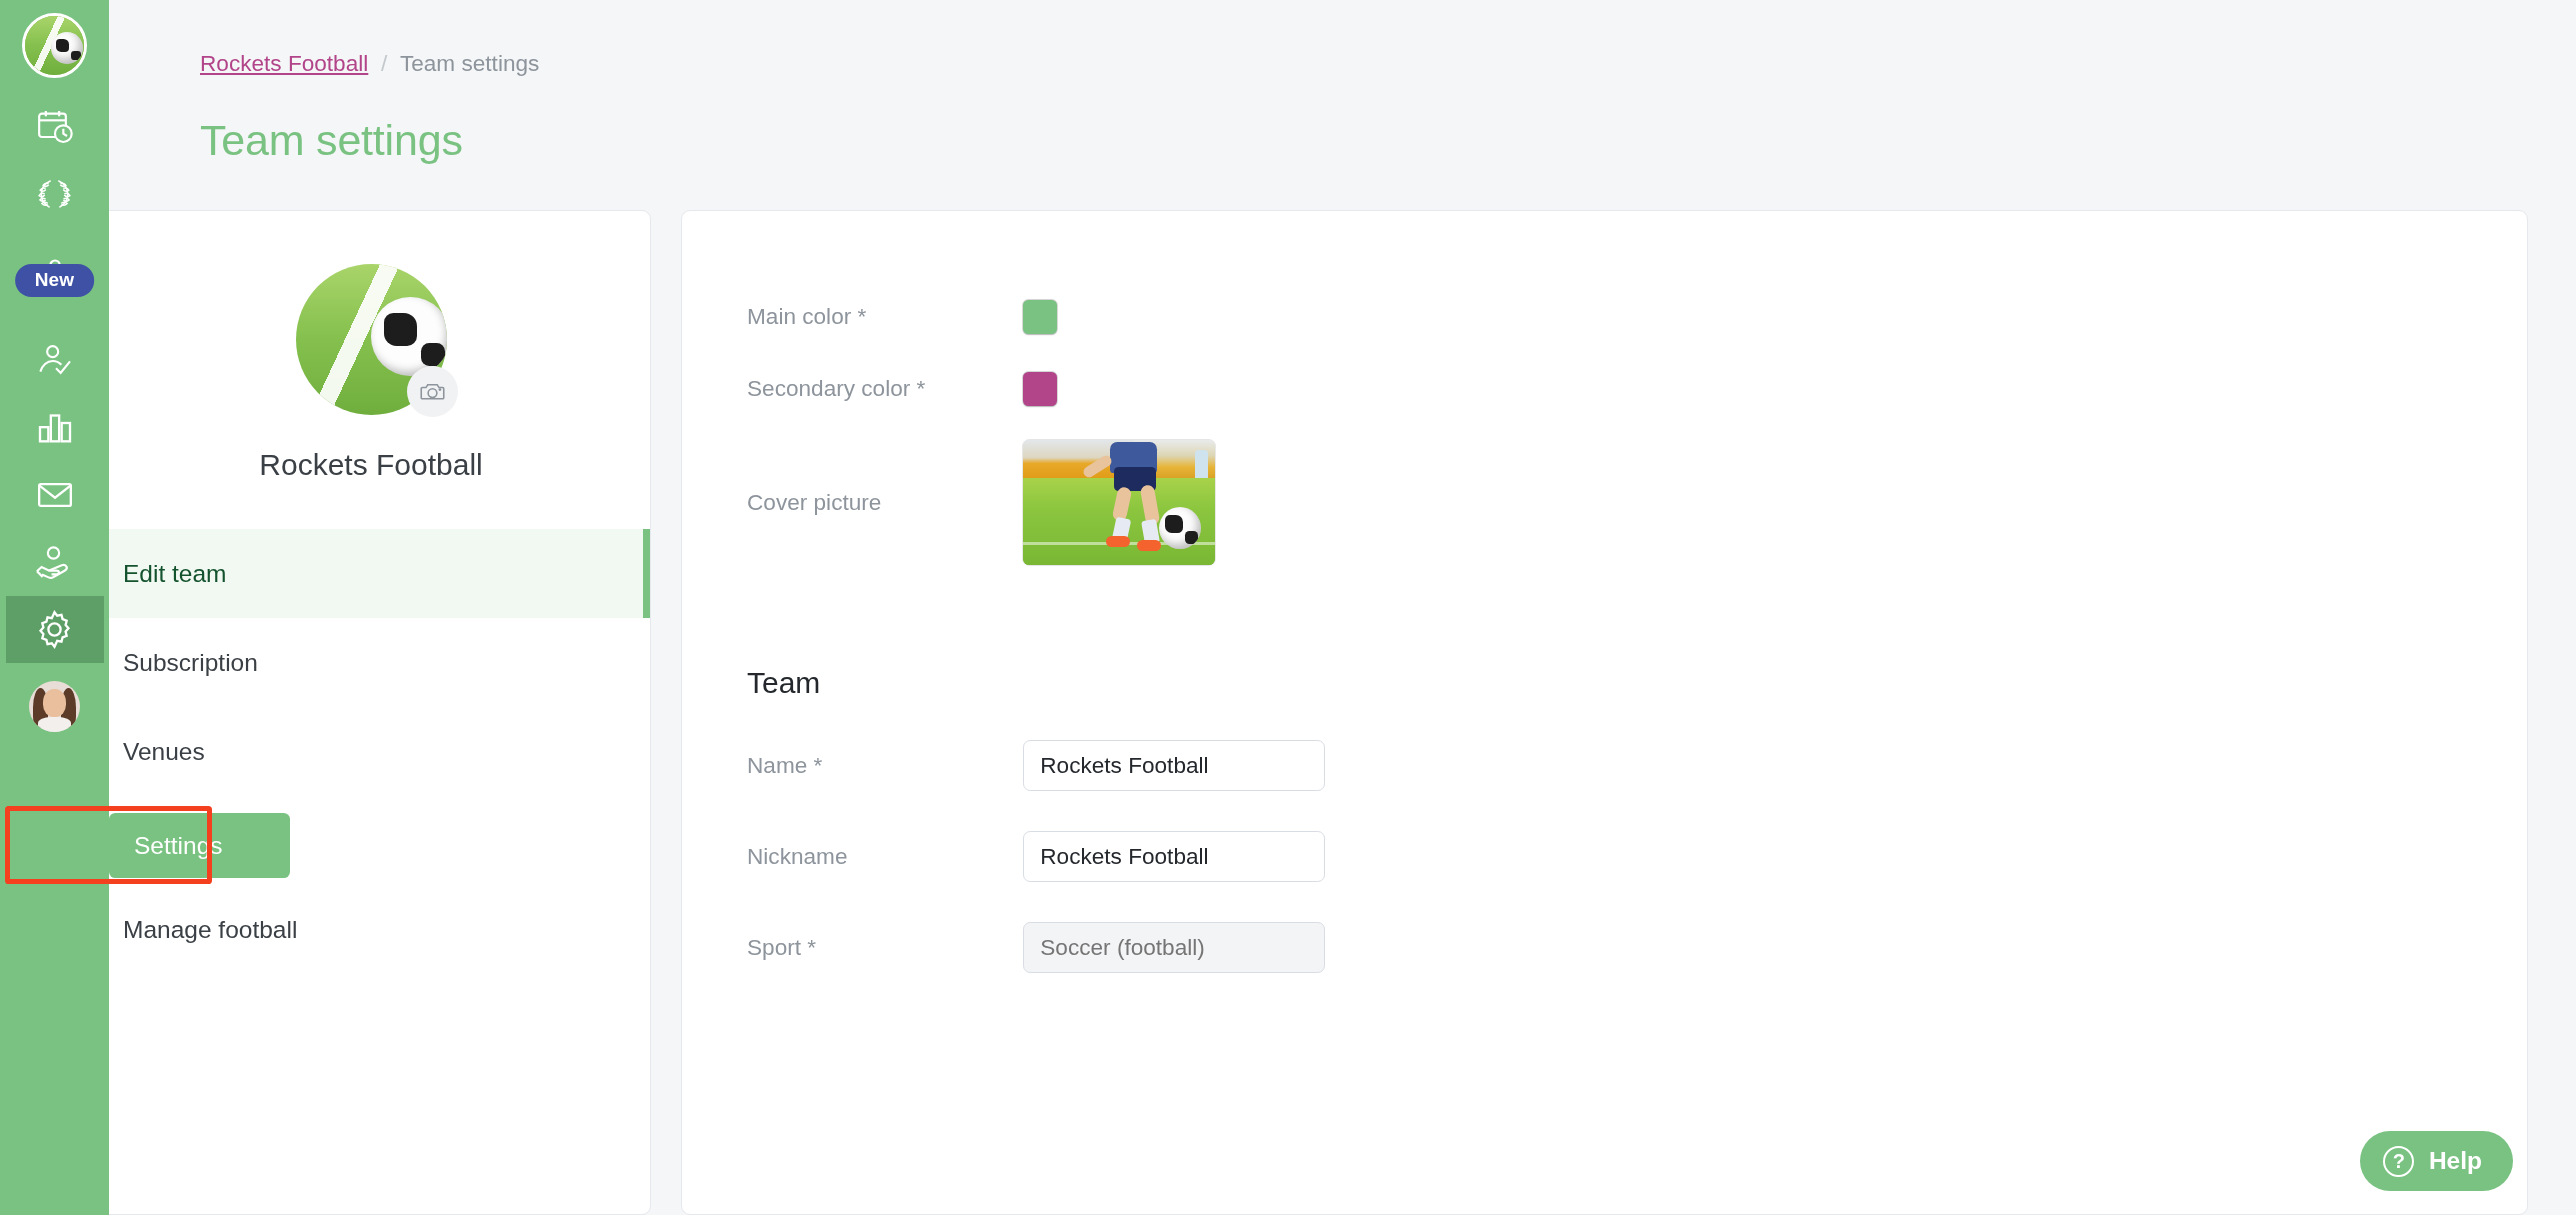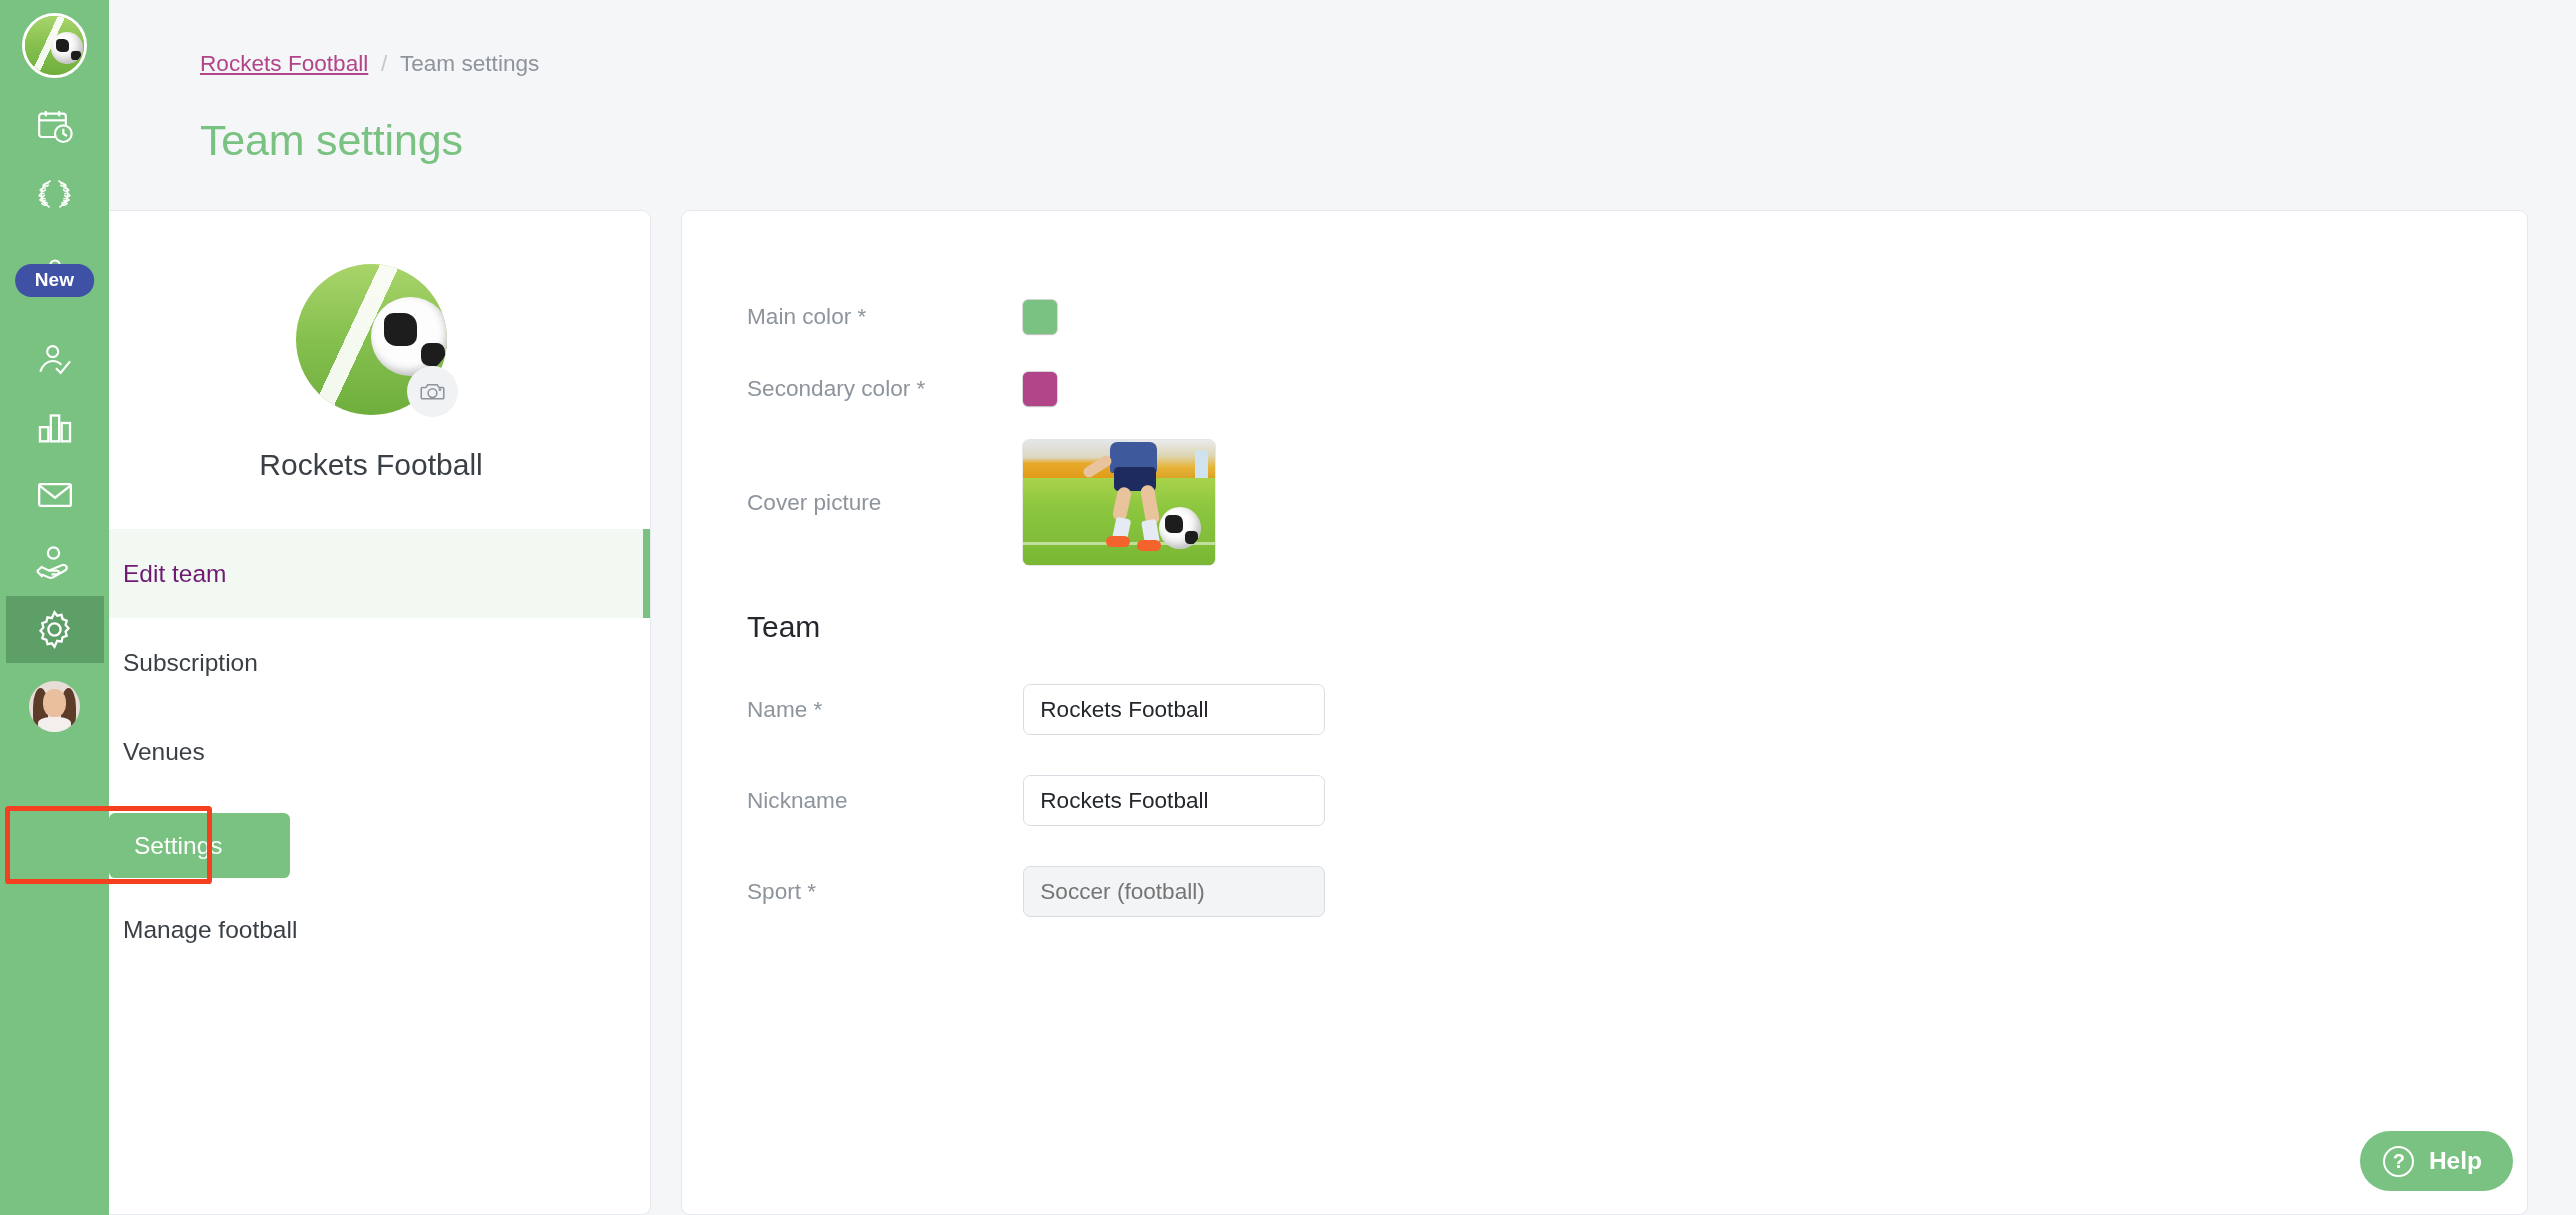--- a/index.html
+++ b/index.html
@@ -153,21 +153,21 @@
     font-size: 30px; color: #3b4046; font-weight: 400;
   }
   .menu { margin-top: 47px; }
   .menu-item {
     height: 89px; display: flex; align-items: center;
     padding-left: 31px;
     font-size: 24.5px; color: #3b4046;
     position: relative;
   }
   .menu-item.selected {
-    background: #f1f9f2; color: #701a75; align-items: center;
+    background: #f1f9f2; color: #14532d; align-items: center;
   }
   .menu-item.selected::after {
     content: ""; position: absolute; right: 0; top: 0;
     width: 7.2px; height: 100%; background: #79c281;
   }
   .menu-item.danger { color: #f04b2d; }
 
   
   .main-card {
     flex: 1 1 auto;
@@ -233,21 +233,21 @@
     position: absolute; width: 23.5px; height: 11px; background: #f4622d; border-radius: 6.3px;
   }
   .cover-img .ball {
     width: 42px; height: 42px; right: 14.5px; bottom: 16.3px;
   }
   .cover-img .bottle {
     position: absolute; right: 7.2px; top: 8%; width: 12.7px; height: 26%;
     background: #cfe3ee; border-radius: 3.6px;
   }
 
-  .team-section { margin-top: 45px; }
+  .team-section { margin-top: 101px; }
   .input-row { display: flex; align-items: center; margin-top: 40px; }
   .text-input {
     width: 302px; height: 51px;
     border: 0.9px solid #d8dde3; border-radius: 7.2px;
     background: #fff;
     font-size: 22.6px; color: #24282d;
     padding: 0 16.3px;
     font-family: "Liberation Sans", sans-serif;
   }
   .text-input.disabled {

